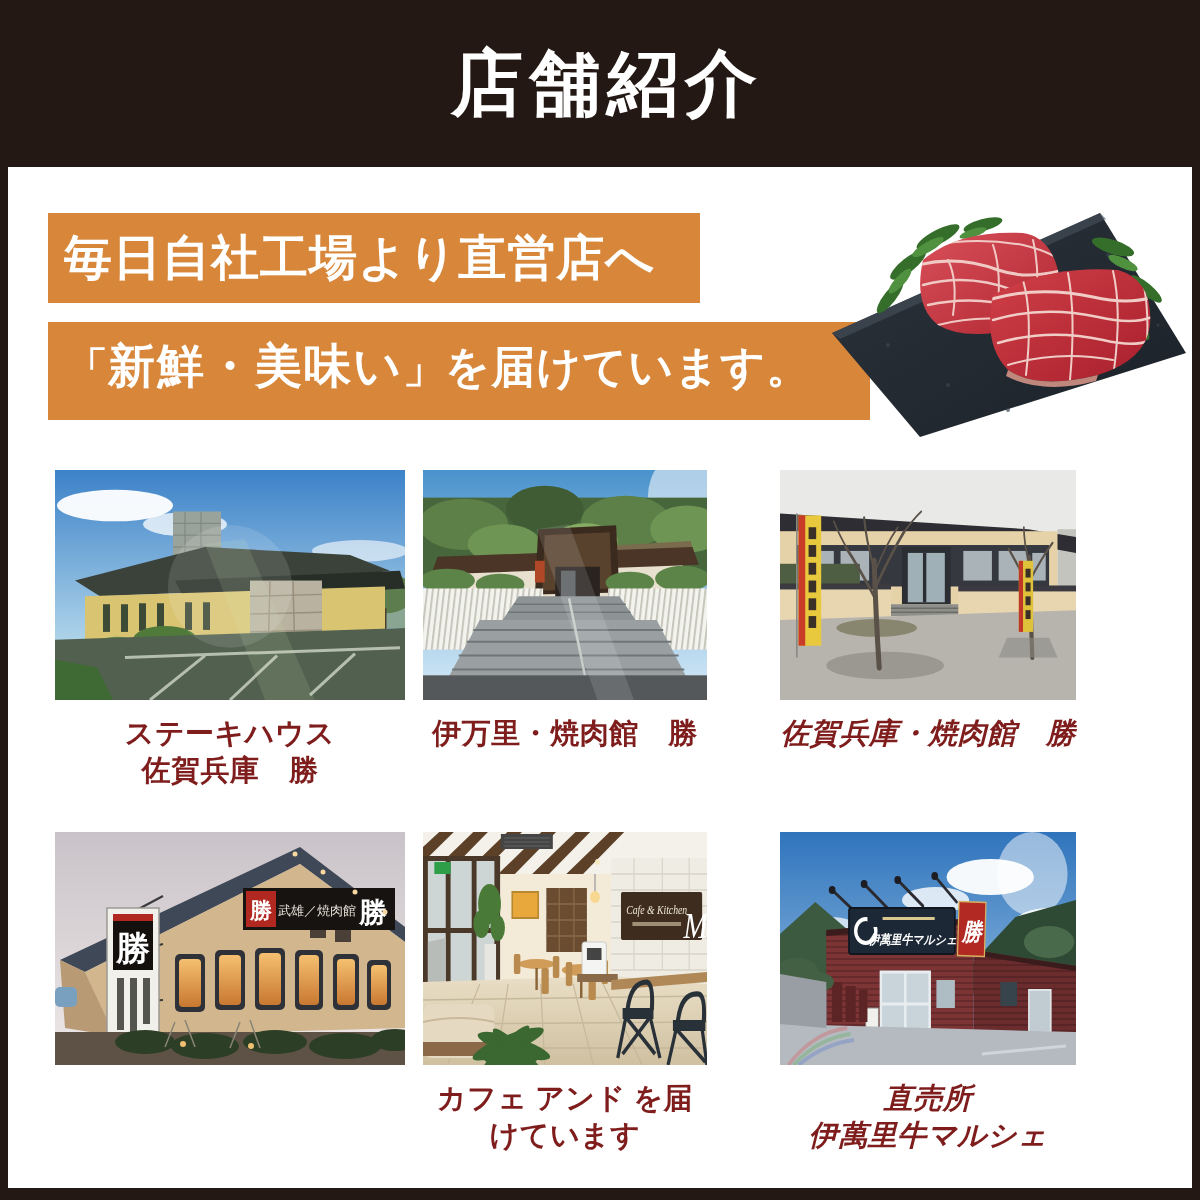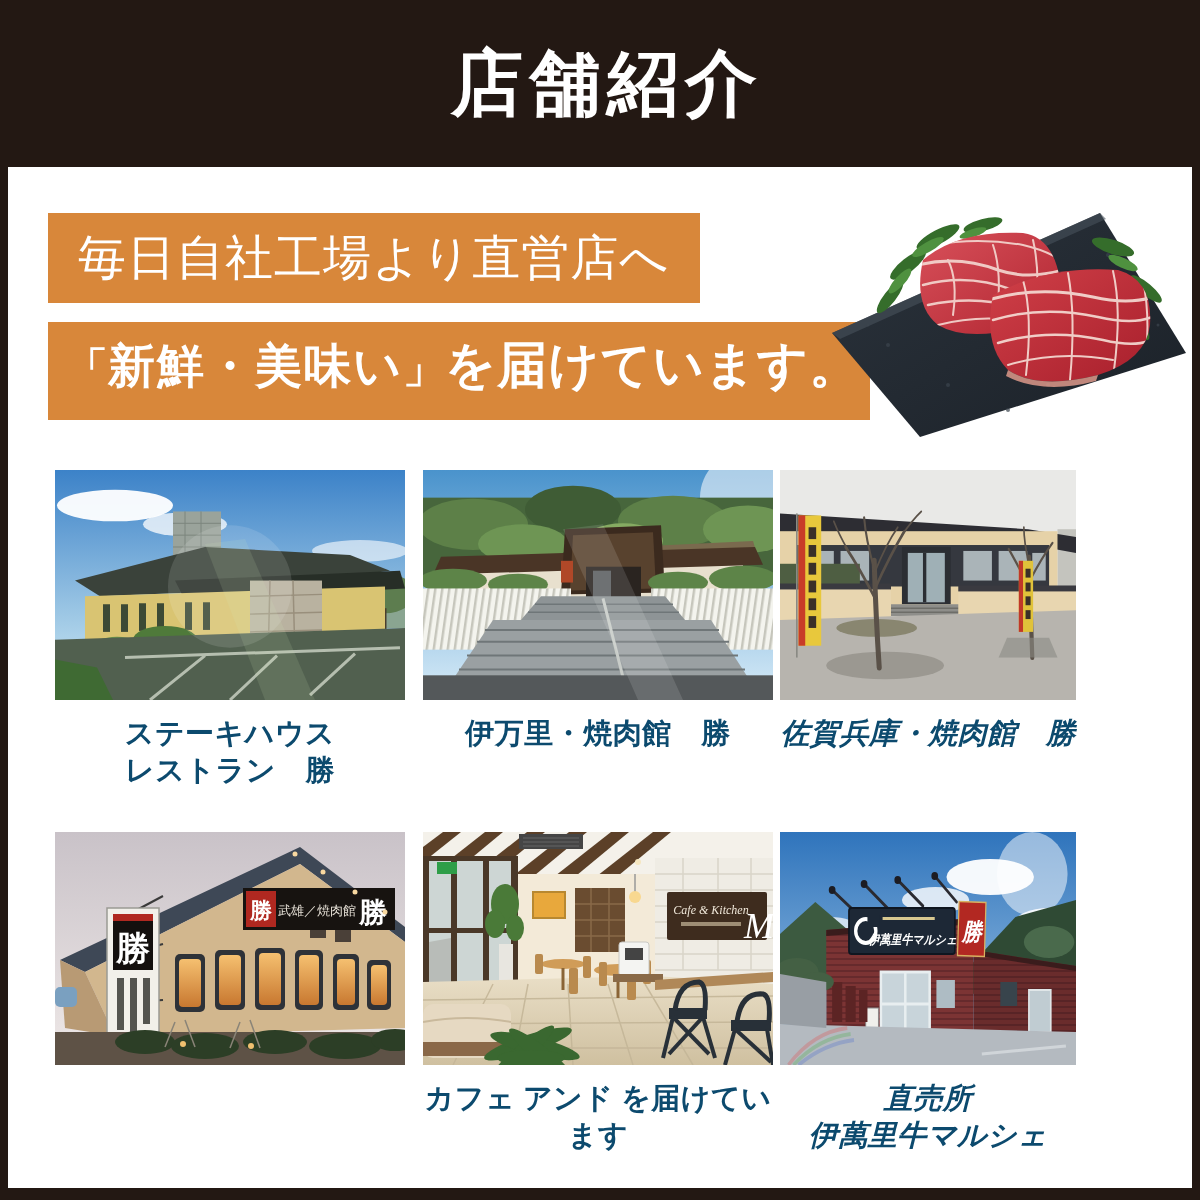--- a/index.html
+++ b/index.html
@@ -7,37 +7,37 @@
     width:1200px;height:1200px;position:relative;overflow:hidden;
     background:#231813;
     font-family:"Liberation Serif","DejaVu Serif",serif;
   }
   .header{position:absolute;left:0;top:0;width:1200px;height:167px;
     display:flex;align-items:center;justify-content:center;padding-left:7px;}
   .page-title{color:#ffffff;font-size:72px;font-weight:700;letter-spacing:6px;}
   .panel{position:absolute;left:8px;top:167px;width:1184px;height:1021px;background:#ffffff;}
   .banner{position:absolute;background:#d8873a;color:#ffffff;display:flex;align-items:center;}
   .banner1{left:40px;top:46px;width:652px;height:90px;}
-  .banner1 .t{font-size:48px;font-weight:400;letter-spacing:1px;padding-left:30px;white-space:nowrap;}
+  .banner1 .t{font-size:48px;font-weight:700;letter-spacing:1px;padding-left:16px;white-space:nowrap;}
   .banner2{left:40px;top:155px;width:822px;height:98px;}
   .banner2 .line{padding-left:18px;white-space:nowrap;line-height:98px;}
   .banner2 .br{font-size:42px;font-weight:700;}
   .banner2 .big{font-size:47px;font-weight:700;letter-spacing:2px;}
-  .banner2 .rest{font-size:50px;font-weight:700;letter-spacing:1px;}
+  .banner2 .rest{font-size:44px;font-weight:700;letter-spacing:1px;}
   .meat{position:absolute;left:800px;top:18px;width:392px;height:262px;z-index:5;}
   .store-card{position:absolute;}
   .c1{left:47px;width:350px;}
-  .c2{left:415px;width:350px;}
+  .c2{left:415px;width:284px;}
   .c3{left:772px;width:296px;font-style:italic;}
   .r1{top:303px;}
   .r2{top:665px;}
   .r1 .store-photo{height:230px;}
   .r2 .store-photo{height:233px;}
   .store-photo{display:block;width:100%;}
-  .caption{margin-top:15px;text-align:center;color:#0c4a6e;font-size:29px;
+  .caption{margin-top:15px;text-align:center;color:#7f1d1d;font-size:29px;
     font-weight:600;line-height:37px;letter-spacing:0.5px;}
   svg{display:block;}
 </style>
 </head>
 <body>
 
 <div class="header">
   <div class="page-title">店舗紹介</div>
 </div>
 
@@ -181,21 +181,21 @@
         <line x1="95" y1="233" x2="150" y2="188"></line>
         <line x1="175" y1="233" x2="222" y2="188"></line>
         <line x1="255" y1="228" x2="300" y2="186"></line>
         <line x1="70" y1="190" x2="345" y2="180"></line>
       </g>
       <circle cx="175" cy="118" r="62" fill="#ffffff" opacity="0.12"></circle>
       <polygon points="150,75 190,70 260,233 210,233" fill="#d8f0c0" opacity="0.12"></polygon>
     </svg>
     <div class="caption">
       <div>ステーキハウス</div>
-      <div>レストラン　勝</div>
+      <div>佐賀兵庫　勝</div>
     </div>
   </div>
 
   <div class="store-card c2 r1">
     <svg class="store-photo" viewBox="0 0 350 233" preserveAspectRatio="none">
       <defs>
         <linearGradient id="p2sky" x1="0" y1="0" x2="0" y2="1">
           <stop offset="0" stop-color="#4a93cc"></stop>
             <stop offset="1" stop-color="#d8ecf8"></stop>
         </linearGradient>

